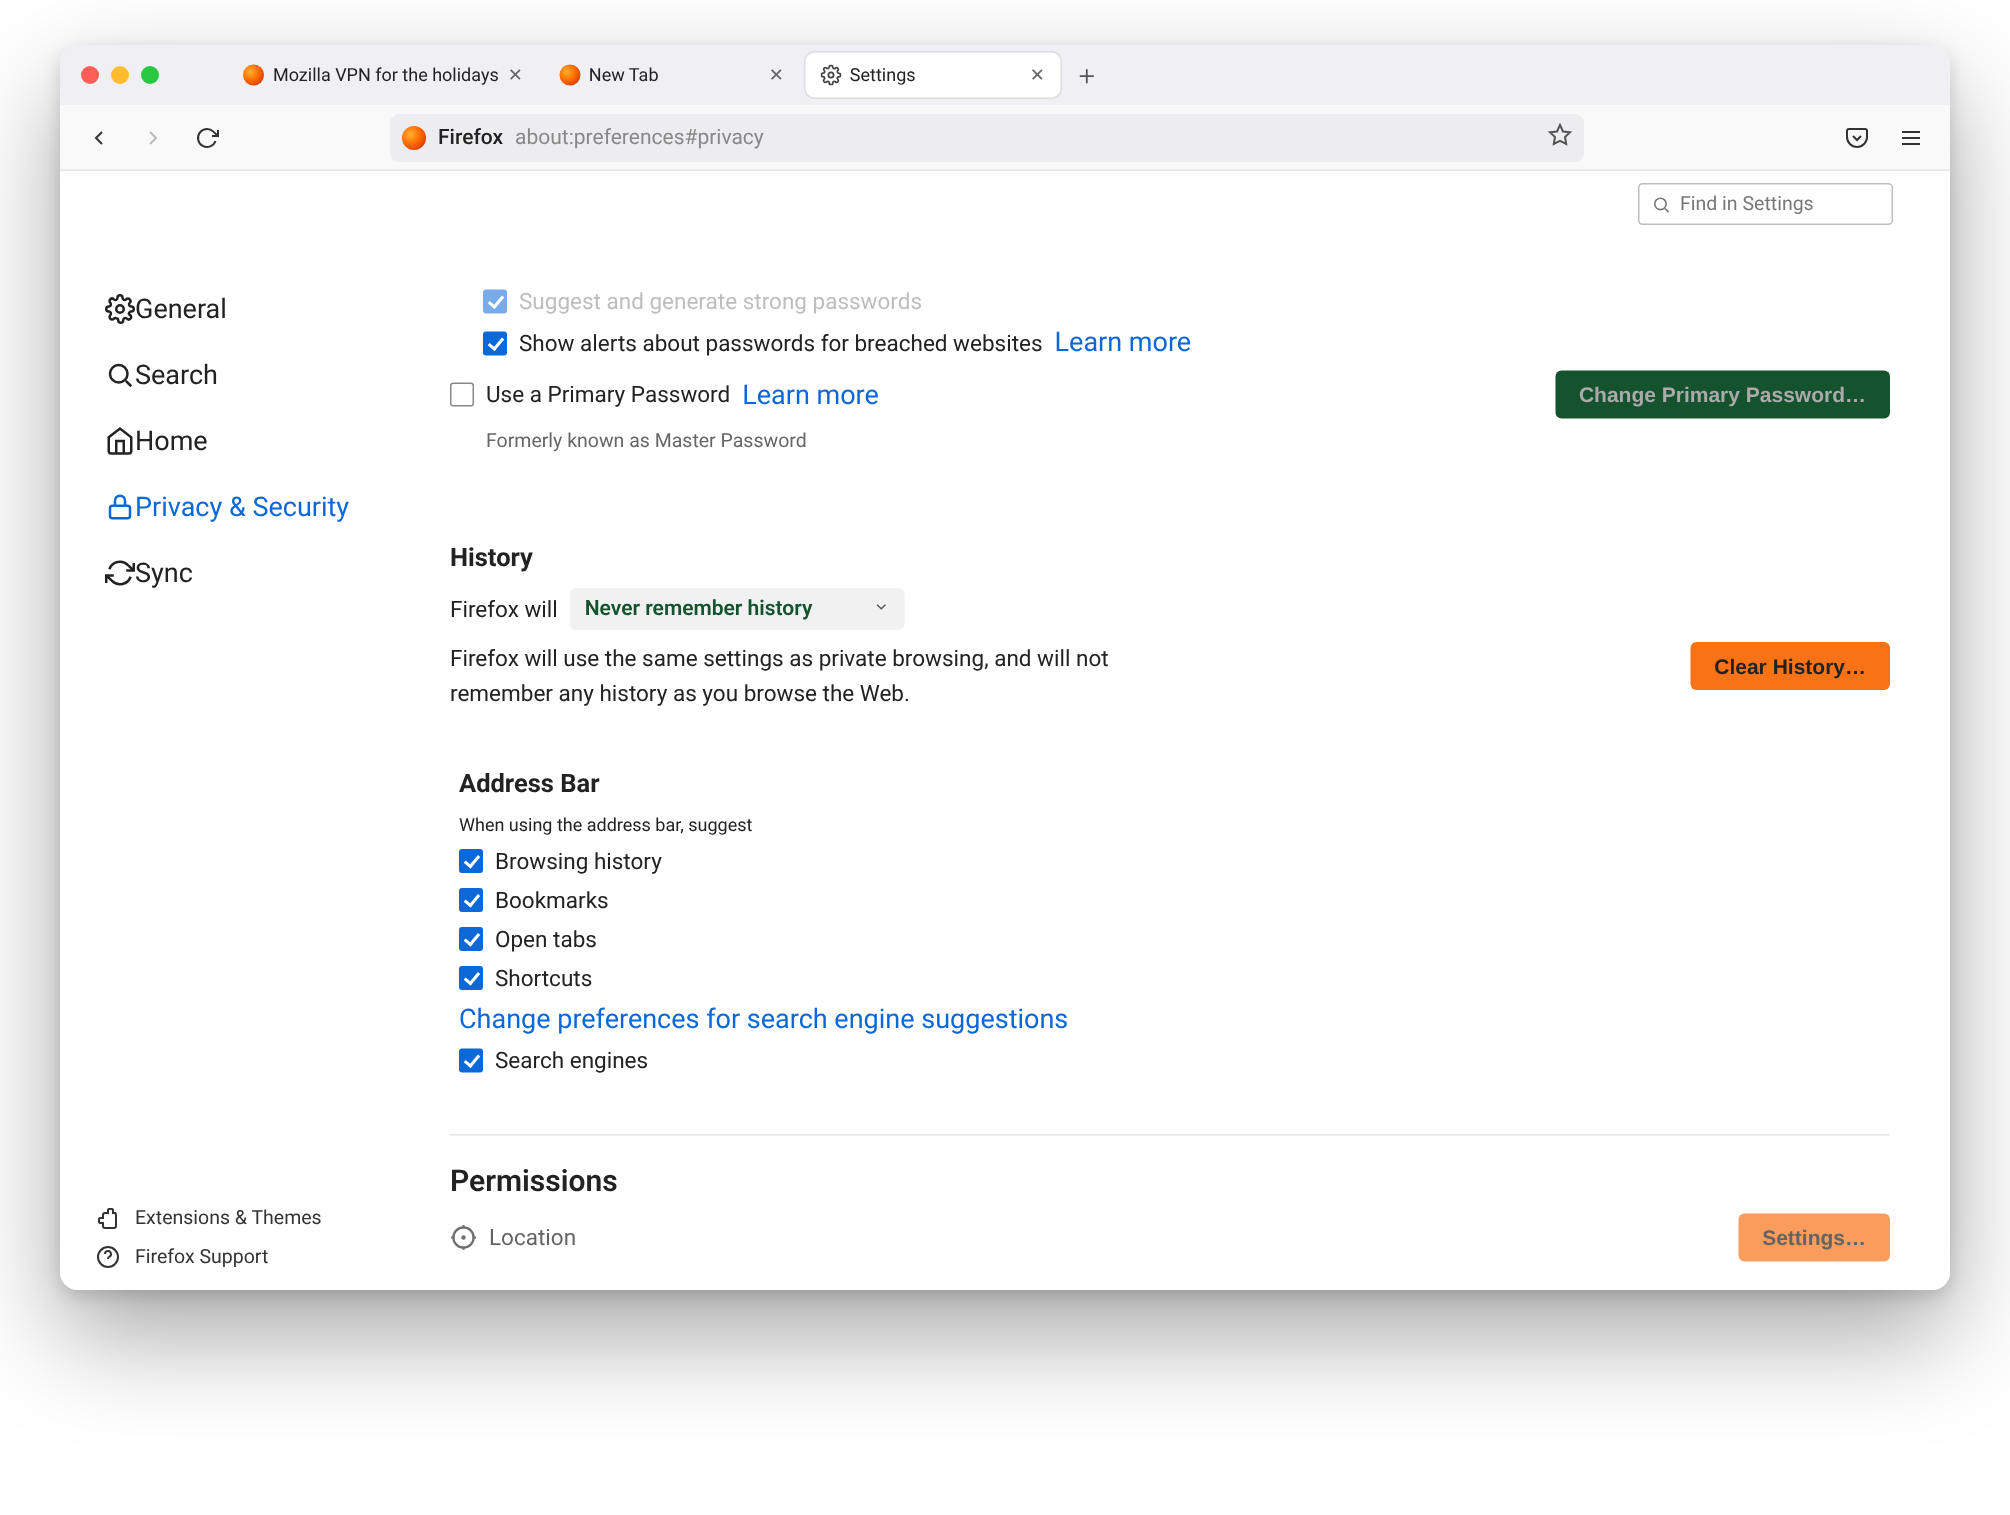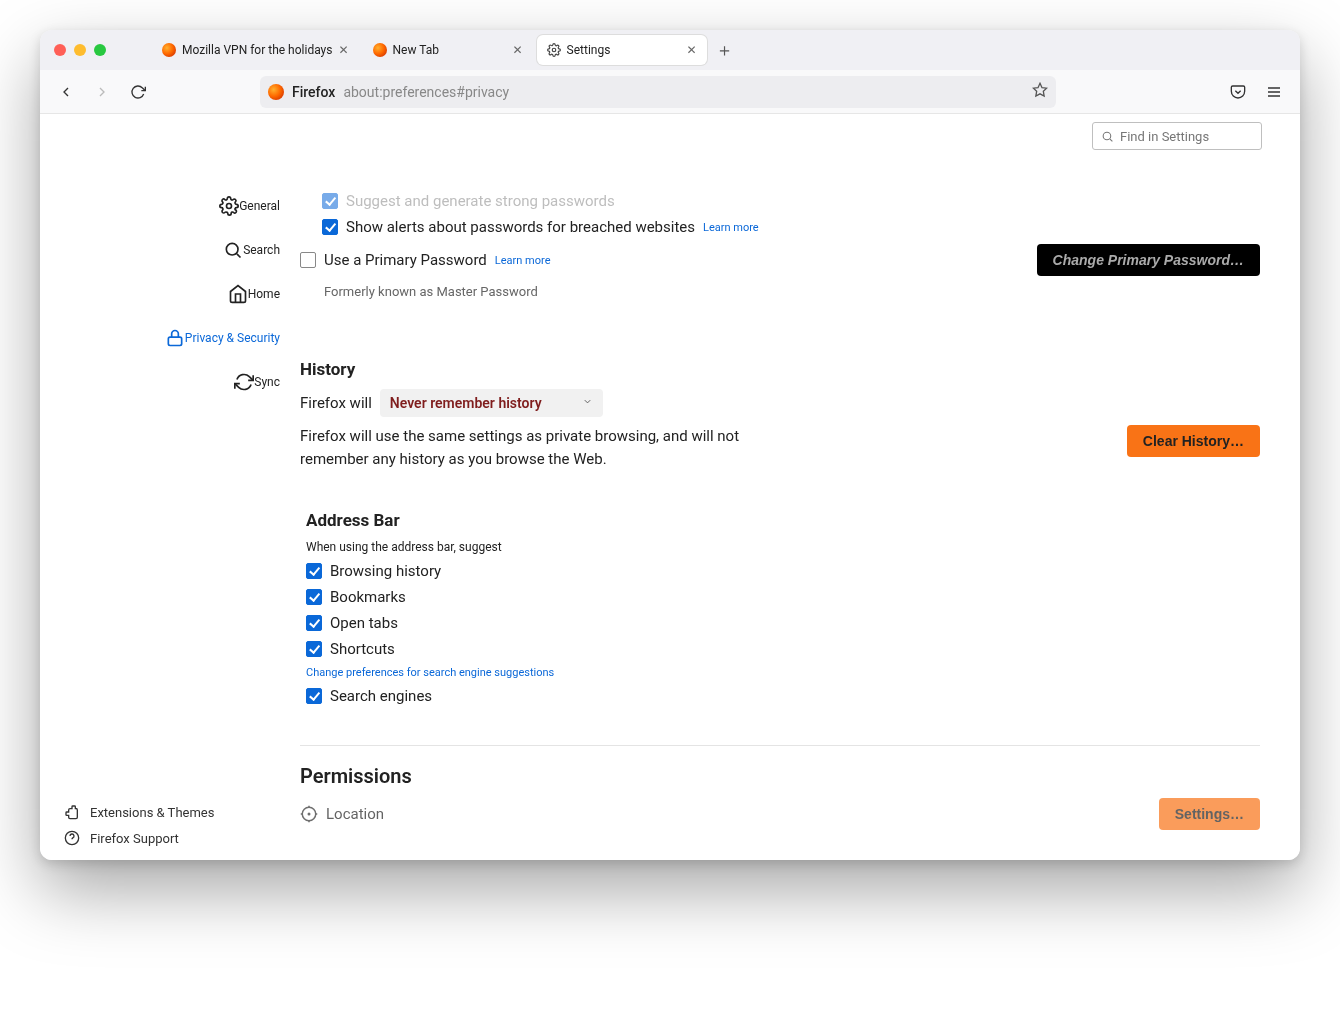--- a/index.html
+++ b/index.html
@@ -73,22 +73,22 @@
 
   
   .content { flex: 1; background: #fff; display: flex; overflow: hidden; position: relative; }
   .sidebar {
     width: 240px; padding: 70px 0 0 24px;
     display: flex; flex-direction: column;
     gap: 0;
   }
   .side-item {
     display: flex; align-items: center; gap: 0;
-    height: 44px; font-size: 12px; color: #222;
-    cursor: pointer; padding-left: 6px; justify-content: flex-end;
+    height: 44px; font-size: 18px; color: #222;
+    cursor: pointer; padding-left: 6px;
   }
   .side-item.active { color: #0b68d8; }
   .side-item .s-icon { width: 20px; height: 20px; display: flex; align-items: center; justify-content: center; }
 
   .sidebar-footer {
     position: absolute; bottom: 14px; left: 24px;
     display: flex; flex-direction: column; gap: 10px;
     font-size: 13px; color: #333;
   }
   .sidebar-footer .sf-item { display: flex; align-items: center; gap: 10px; cursor: pointer; }
@@ -109,38 +109,38 @@
   .scrollarea {
     height: 100%; overflow: hidden;
     padding: 52px 40px 0 20px;
   }
   .section { margin-bottom: 40px; }
   .section h2 { font-size: 17px; font-weight: 700; color: #222; margin-bottom: 10px; }
   .row { display: flex; align-items: center; gap: 8px; margin: 8px 0; font-size: 15px; color: #222; }
   .cb { width: 16px; height: 16px; border: 1.5px solid #888; border-radius: 2px; display: inline-flex; align-items: center; justify-content: center; flex-shrink: 0; cursor: pointer; }
   .cb.checked { background: #0a68d8; border-color: #0a68d8; }
   .cb.checked::after { content: ""; width: 4px; height: 8px; border: solid #fff; border-width: 0 2px 2px 0; transform: rotate(40deg) translateY(-1px); }
-  .link { color: #0b68d8; cursor: pointer; font-size: 11px; }
+  .link { color: #0b68d8; cursor: pointer; font-size: 18px; }
   .subtext { font-size: 13px; color: #666; margin-left: 24px; }
 
   .btn {
     background: #f97316; color: #222;
     border: 0; border-radius: 4px;
     padding: 8px 16px; font-size: 14px; font-weight: 600;
     cursor: pointer;
   }
-  .btn.disabled { color: #aaa; background: #000000; cursor: default; font-style: italic; }
+  .btn.disabled { color: #aaa; background: #14532d; cursor: default; }
 
   .pwd-block { padding-left: 22px; }
   .pwd-block .row.top { color: #666; }
 
   .history-select {
     display: inline-flex; align-items: center;
     background: #f1f1f1; border-radius: 4px;
-    padding: 6px 10px; font-size: 14px; font-weight: 600; color: #7f1d1d;
+    padding: 6px 10px; font-size: 14px; font-weight: 600; color: #14532d;
     gap: 40px; cursor: pointer;
   }
   .history-select .chev { color: #555; font-size: 12px; }
 
   .two-col { display: flex; align-items: flex-start; justify-content: space-between; gap: 24px; }
   .two-col .left { max-width: 440px; font-size: 15px; color: #222; line-height: 1.5; }
 
   hr.sep-line { border: 0; border-top: 1px solid #e4e4e4; margin: 10px 0 18px 0; }
 
   .perm-row { display:flex; align-items:center; justify-content:space-between; }

